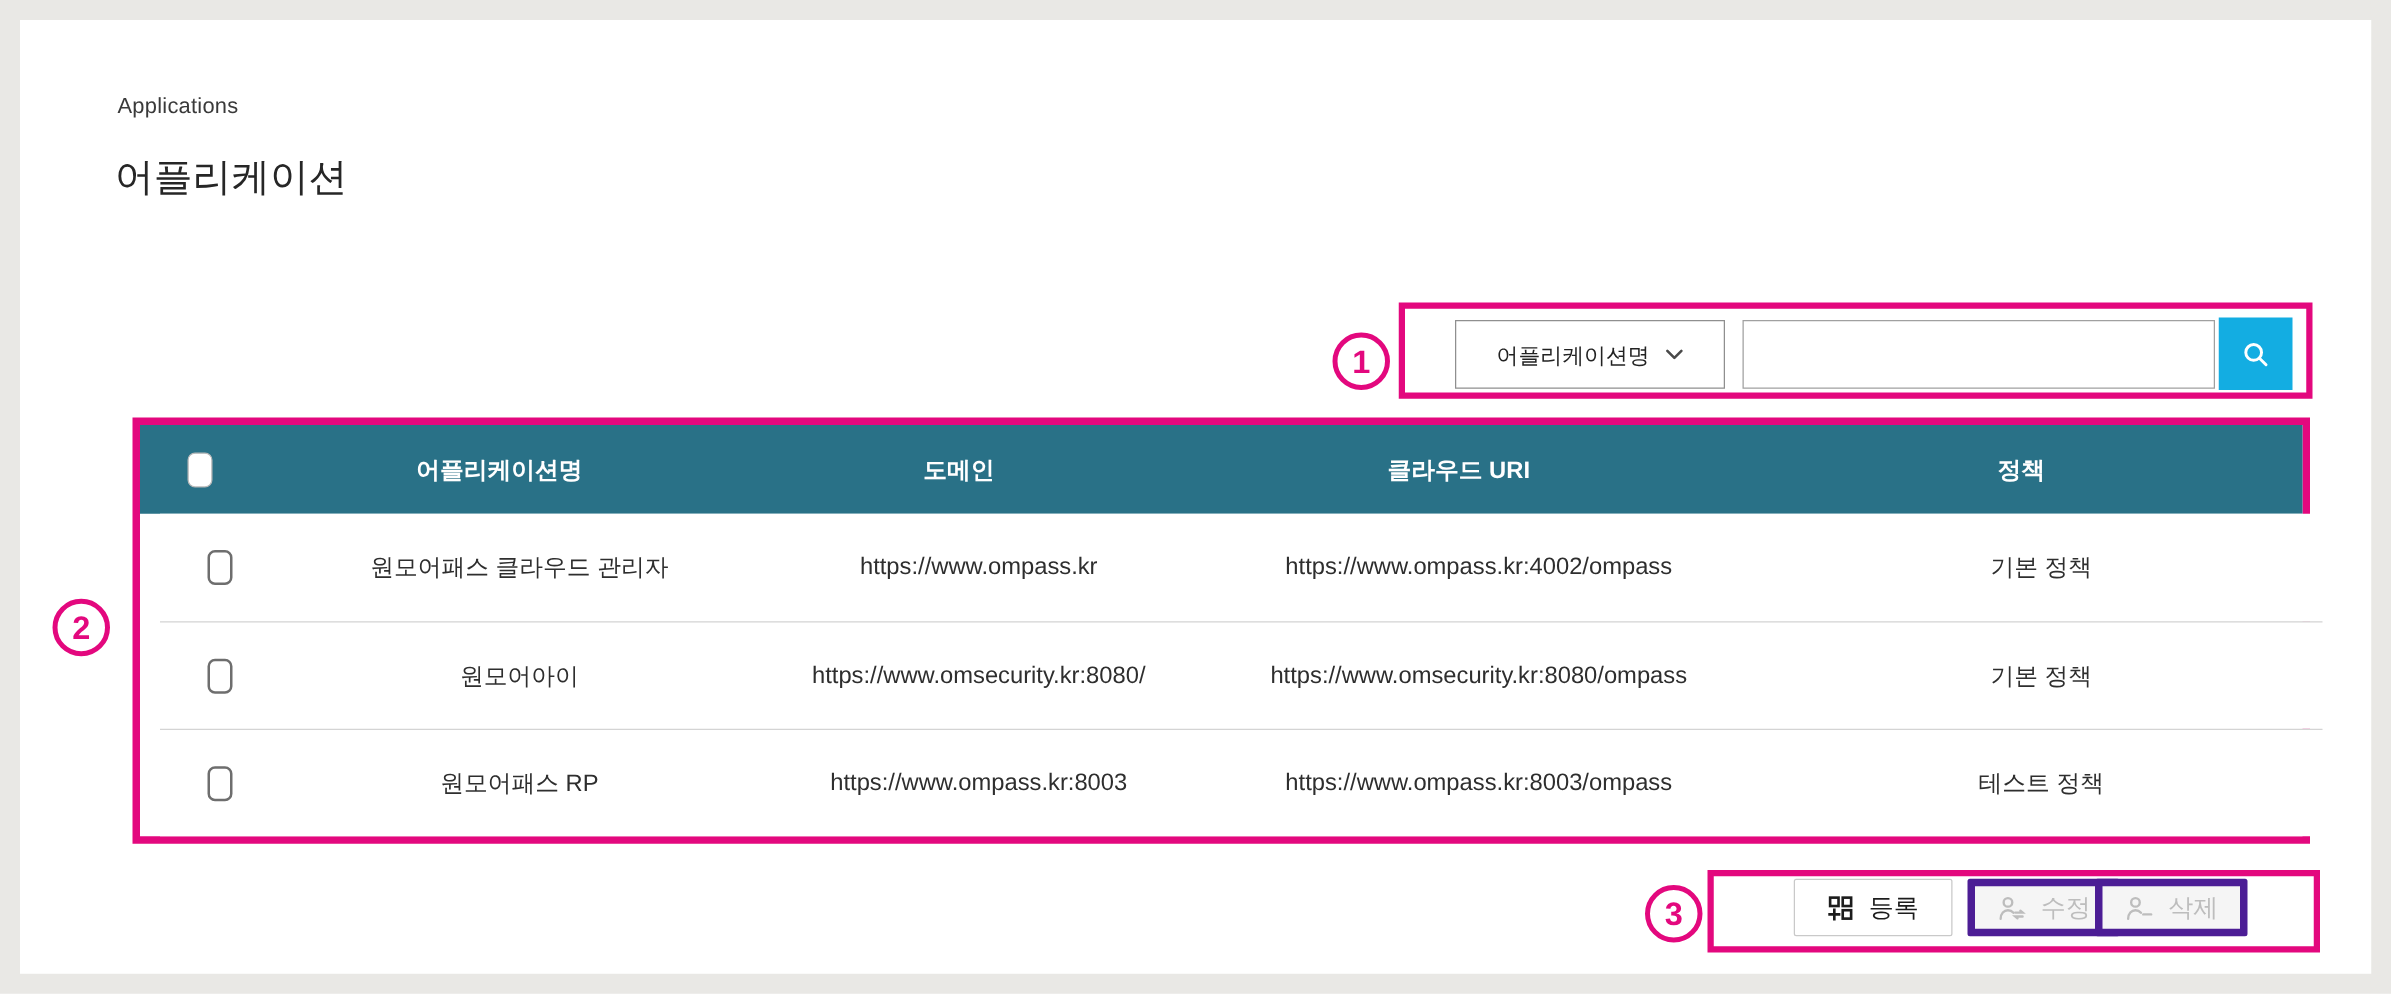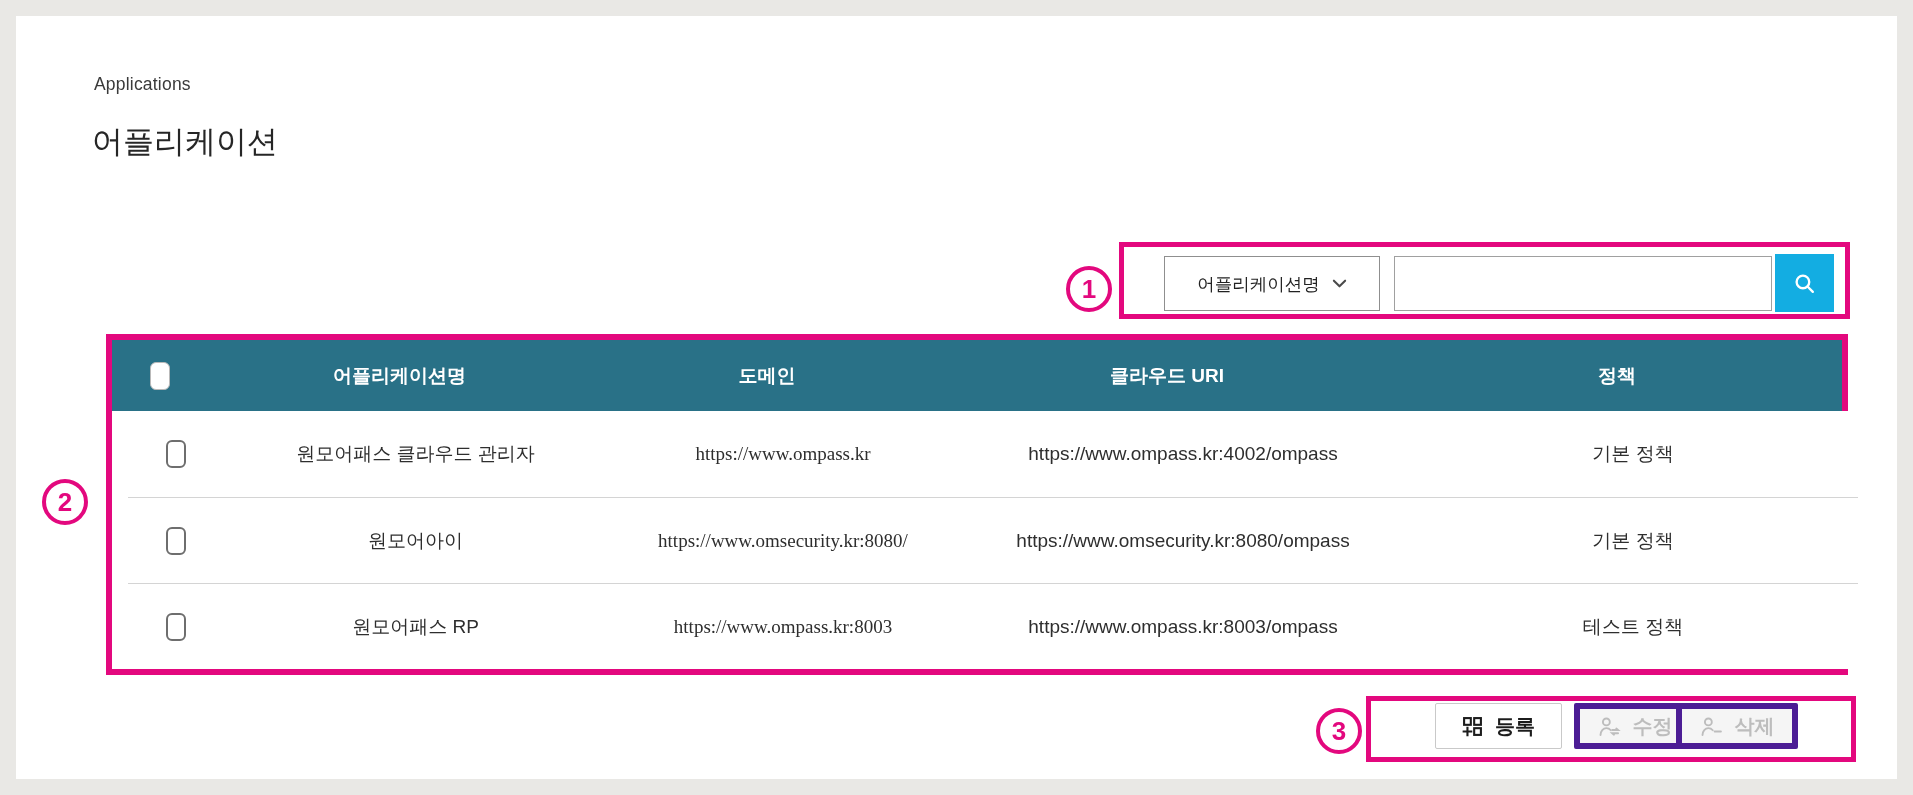--- a/index.html
+++ b/index.html
@@ -61,38 +61,37 @@
     display: flex; align-items: center;
   }
   .tbody { position: absolute; left: 112px; top: 395px; width: 1730px; }
   .trow {
     height: 86px; background: #fff; display: flex; align-items: center;
     font-size: 19px; color: #2e2e2e;
   }
   .trow + .trow { border-top: 1px solid #d4d4d4; }
   .c0 { width: 95px;  display: flex; align-items: center; justify-content: center; }
   .c1 { width: 385px; text-align: center; }
-  .c2 { width: 350px; text-align: center; font-family: Liberation Serif, serif; }
+  .c2 { width: 350px; text-align: center; }
   .c3 { width: 450px; text-align: center; }
   .c4 { width: 450px; text-align: center; }
 
   .checkbox {
     width: 20px; height: 28px; border-radius: 6px; background: #fff;
     border: 2px solid #6e6e6e; cursor: pointer; display: inline-block;
   }
   .checkbox.header { border: 1px solid #b9b9b9; }
 
   
   .actions-rect { left: 1350px; top: 680px; width: 490px; height: 66px; }
   .btn {
     position: absolute; top: 687px; height: 46px; border-radius: 2px;
     display: flex; align-items: center; justify-content: center; gap: 12px;
     font-size: 20px; cursor: pointer;
     font-family: "Liberation Sans", "DejaVu Sans", sans-serif;
-    font-weight: bold;
   }
   .btn-register { left: 1419px; width: 127px; background: #fff; border: 1px solid #c9c9c9; color: #1c1c1c; }
   .btn-disabled { background: #f5f5f5; border: 6px solid #4c1d95; color: #bdbdbd; cursor: default; }
   .btn-modify { left: 1558px; width: 122px; }
   .btn-delete { left: 1660px; width: 122px; }
 </style>
 </head>
 <body>
 
 <div class="canvas">

